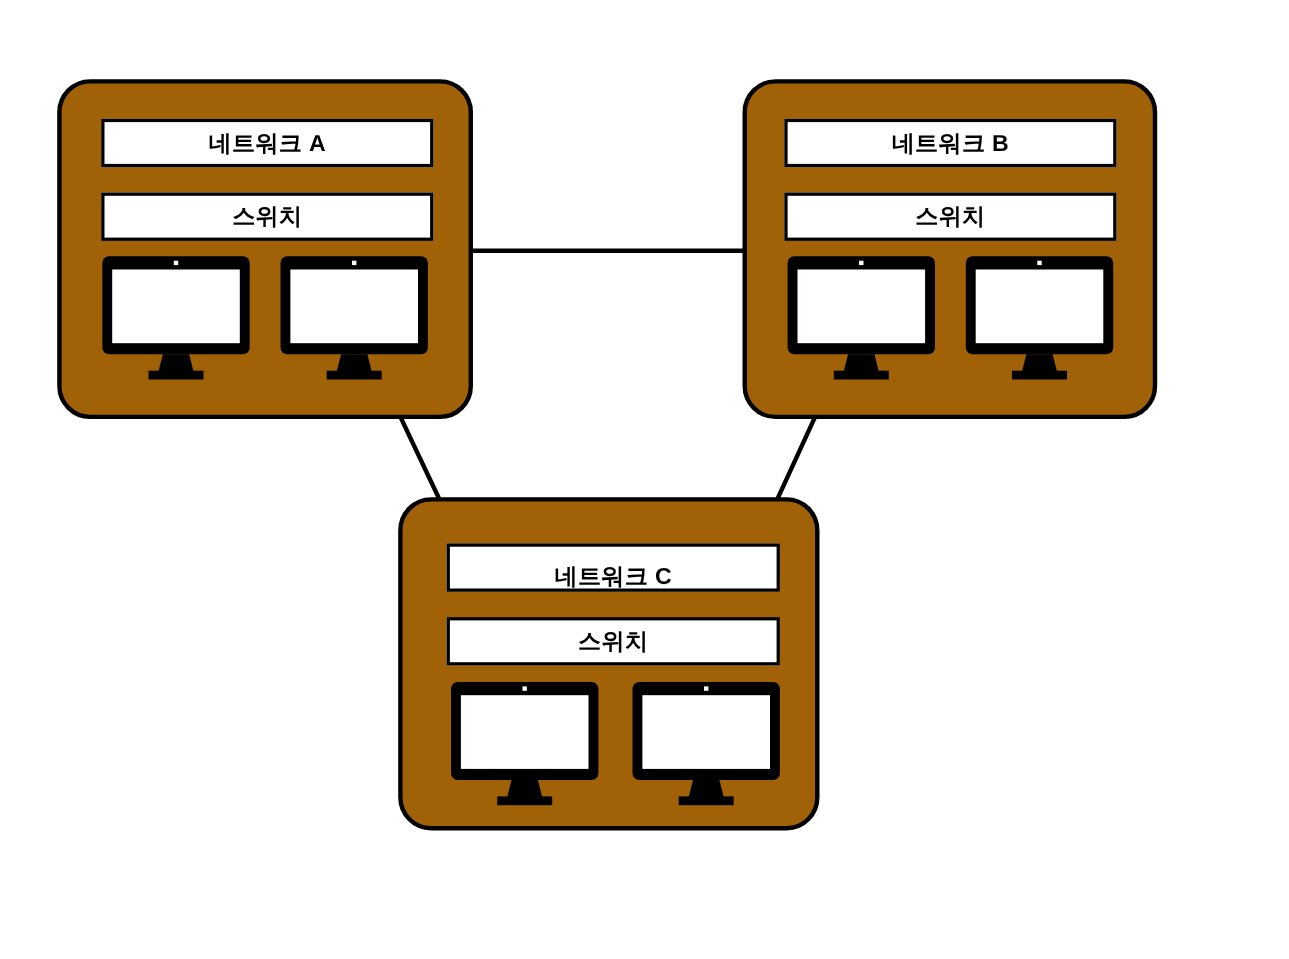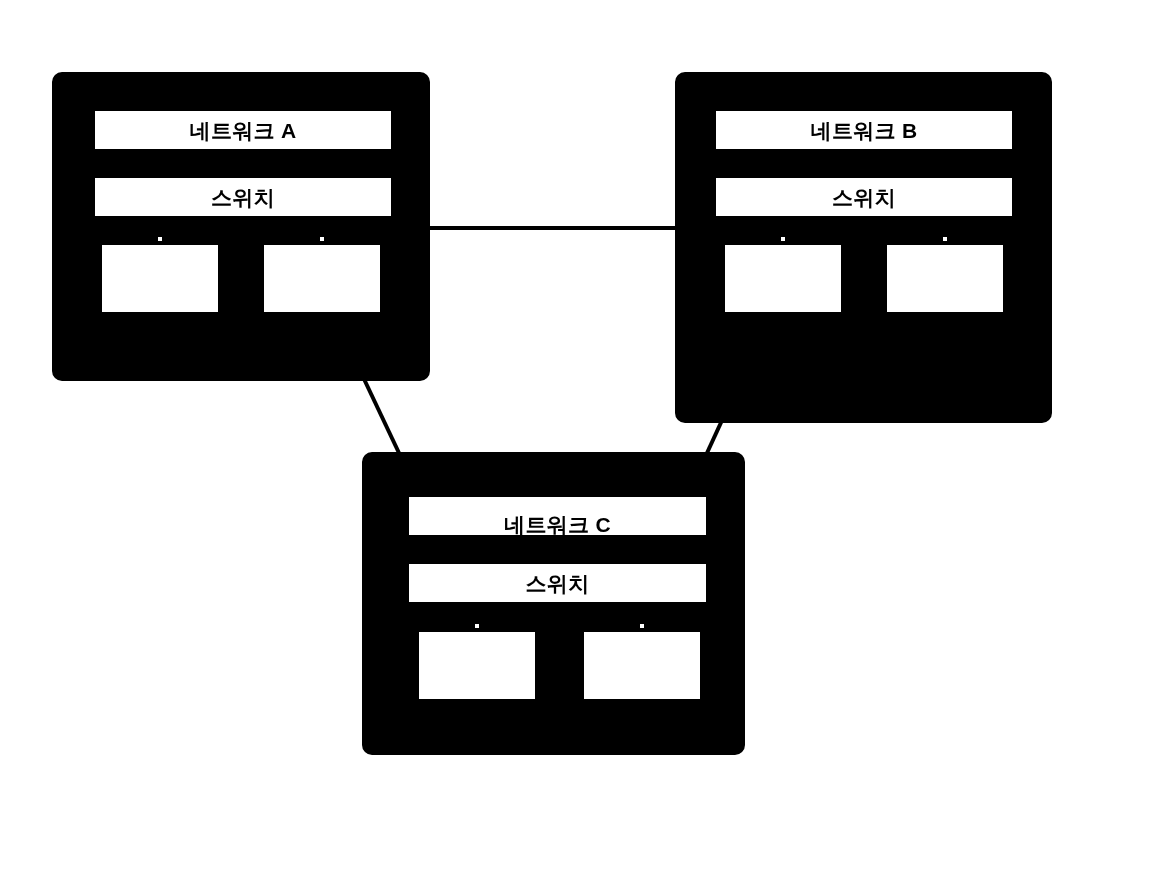--- a/index.html
+++ b/index.html
@@ -24,23 +24,23 @@
     position: absolute;
     left: 0;
     top: 0;
     width: 1172px;
     height: 872px;
     z-index: 1;
   }
   .network-group {
     position: absolute;
     box-sizing: border-box;
-    background: #000000;
+    background: #a16207;
     border: 4px solid #000000;
-    border-radius: 10px;
+    border-radius: 30px;
     z-index: 2;
   }
   .label-box {
     position: absolute;
     box-sizing: border-box;
     border: 3px solid #000000;
     background: #ffffff;
     display: flex;
     align-items: center;
     justify-content: center;
@@ -93,21 +93,21 @@
       <svg width="136" height="115" viewBox="0 0 136 115">
         <rect x="1" y="1" width="134" height="89" rx="6" ry="6" fill="#000000"></rect>
         <rect x="10" y="13" width="116" height="67" fill="#ffffff"></rect>
         <rect x="66" y="5" width="4" height="4" fill="#ffffff"></rect>
         <polygon points="56,90 80,90 84,106 52,106" fill="#000000"></polygon>
         <rect x="43" y="105" width="50" height="8" fill="#000000"></rect>
       </svg>
     </div>
   </div>
 
-  <div class="network-group" style="left:675px; top:72px; width:377px; height:351px;">
+  <div class="network-group" style="left:675px; top:72px; width:377px; height:309px;">
 
     <div class="label-box" style="left:34px; top:32px; width:302px; height:44px;">
       <span>네트워크 B</span>
     </div>
 
     <div class="label-box" style="left:34px; top:99px; width:302px; height:44px;">
       <span>스위치</span>
     </div>
 
     <div class="host-icon" style="left:36px; top:156px;">

